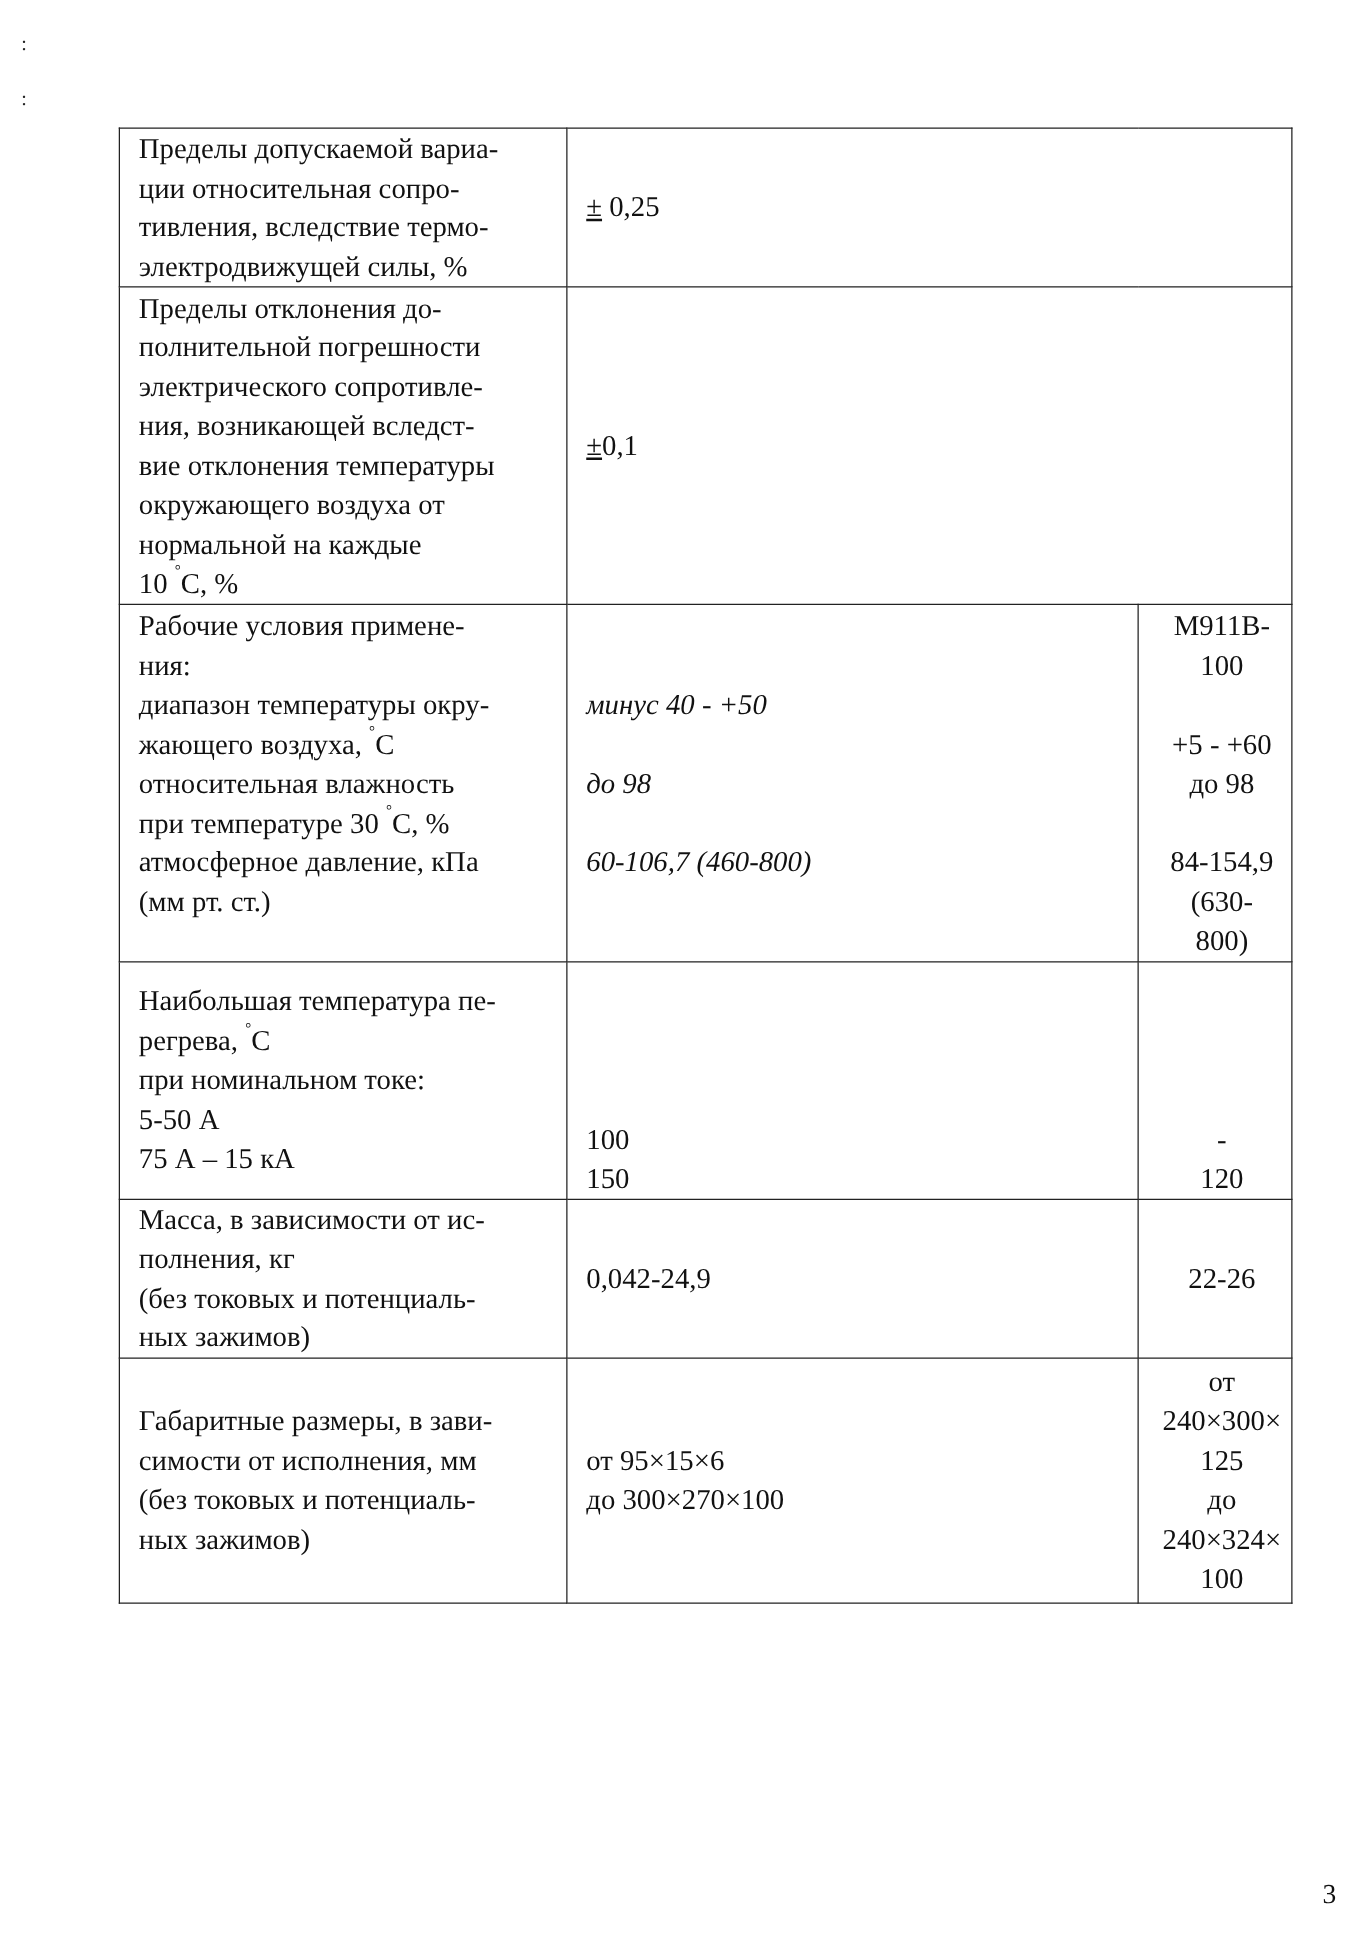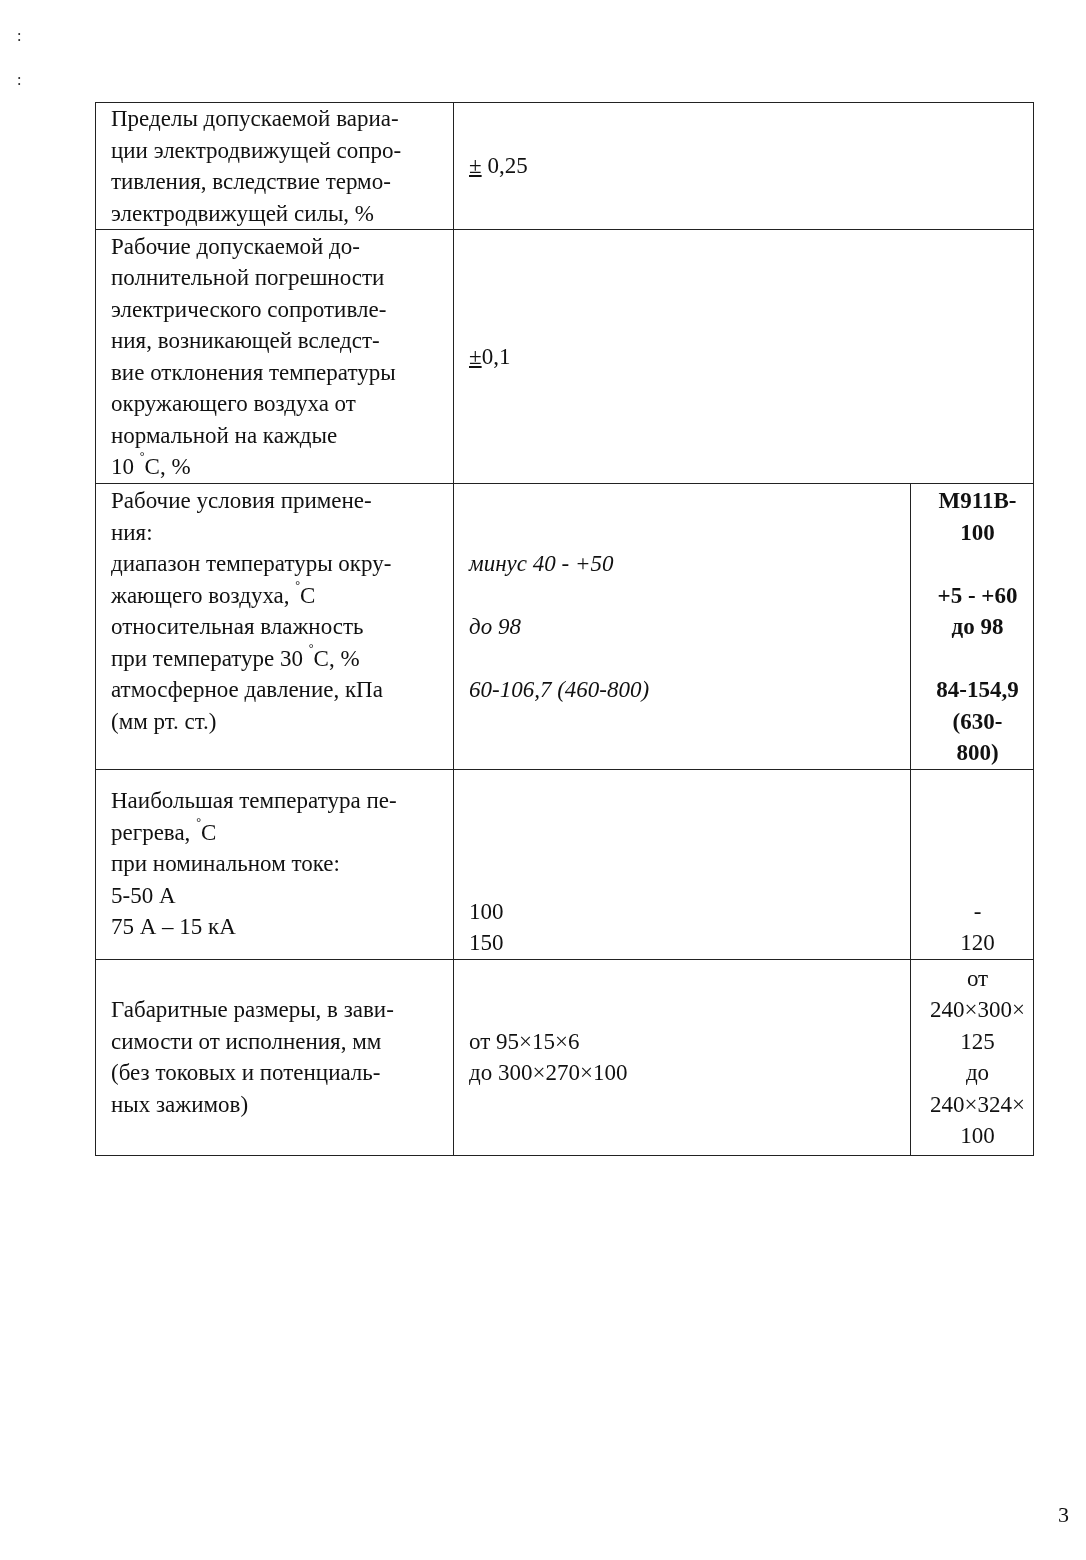--- a/index.html
+++ b/index.html
@@ -28,32 +28,32 @@
   <colgroup>
     <col style="width:358px">
     <col style="width:457px">
     <col style="width:123px">
   </colgroup>
 
   <tbody>
       <tr style="height:127px">
     <td class="lbl">
       <span class="line">Пределы допускаемой вариа-</span>
-      <span class="line">ции электродвижущей сопро-</span>
+      <span class="line">ции относительная сопро-</span>
       <span class="line">тивления, вследствие термо-</span>
       <span class="line">электродвижущей силы, %</span>
     </td>
     <td class="val" colspan="2">
       <span class="pm">±</span><span> 0,25</span>
     </td>
   </tr>
 
   <tr style="height:254px">
     <td class="lbl">
-      <span class="line">Рабочие допускаемой до-</span>
+      <span class="line">Пределы отклонения до-</span>
       <span class="line">полнительной погрешности</span>
       <span class="line">электрического сопротивле-</span>
       <span class="line">ния, возникающей вследст-</span>
       <span class="line">вие отклонения температуры</span>
       <span class="line">окружающего воздуха от</span>
       <span class="line">нормальной на каждые</span>
       <span class="line"><span>10 </span><sup class="deg">°</sup><span>С, %</span></span>
     </td>
     <td class="val" colspan="2">
       <span class="pm">±</span><span>0,1</span>
@@ -73,21 +73,21 @@
     </td>
     <td class="val" style="vertical-align:top; padding-top:1px;font-style:italic;">
       <span class="gap"></span>
       <span class="gap"></span>
       <span class="line">минус 40 - +50</span>
       <span class="gap"></span>
       <span class="line">до 98</span>
       <span class="gap"></span>
       <span class="line">60-106,7 (460-800)</span>
     </td>
-    <td class="alt" style="vertical-align:top; padding-top:1px;font-weight:bold;">
+    <td class="alt" style="vertical-align:top; padding-top:1px;">
       <span class="line">М911В-</span>
       <span class="line">100</span>
       <span class="gap"></span>
       <span class="line">+5 - +60</span>
       <span class="line">до 98</span>
       <span class="gap"></span>
       <span class="line">84-154,9</span>
       <span class="line">(630-</span>
       <span class="line">800)</span>
     </td>
@@ -105,20 +105,30 @@
       <span class="line">100</span>
       <span class="line">150</span>
     </td>
     <td class="alt" style="vertical-align:bottom;">
       <span class="line">-</span>
       <span class="line">120</span>
     </td>
   </tr>
 
 
+  <tr style="height:127px">
+    <td class="lbl">
+      <span class="line">Масса, в зависимости от ис-</span>
+      <span class="line">полнения, кг</span>
+      <span class="line">(без токовых и потенциаль-</span>
+      <span class="line">ных зажимов)</span>
+    </td>
+    <td class="val">0,042-24,9</td>
+    <td class="alt">22-26</td>
+  </tr>
 
   <tr style="height:196px">
     <td class="lbl">
       <span class="line">Габаритные размеры, в зави-</span>
       <span class="line">симости от исполнения, мм</span>
       <span class="line">(без токовых и потенциаль-</span>
       <span class="line">ных зажимов)</span>
     </td>
     <td class="val">
       <span class="line">от 95×15×6</span>

